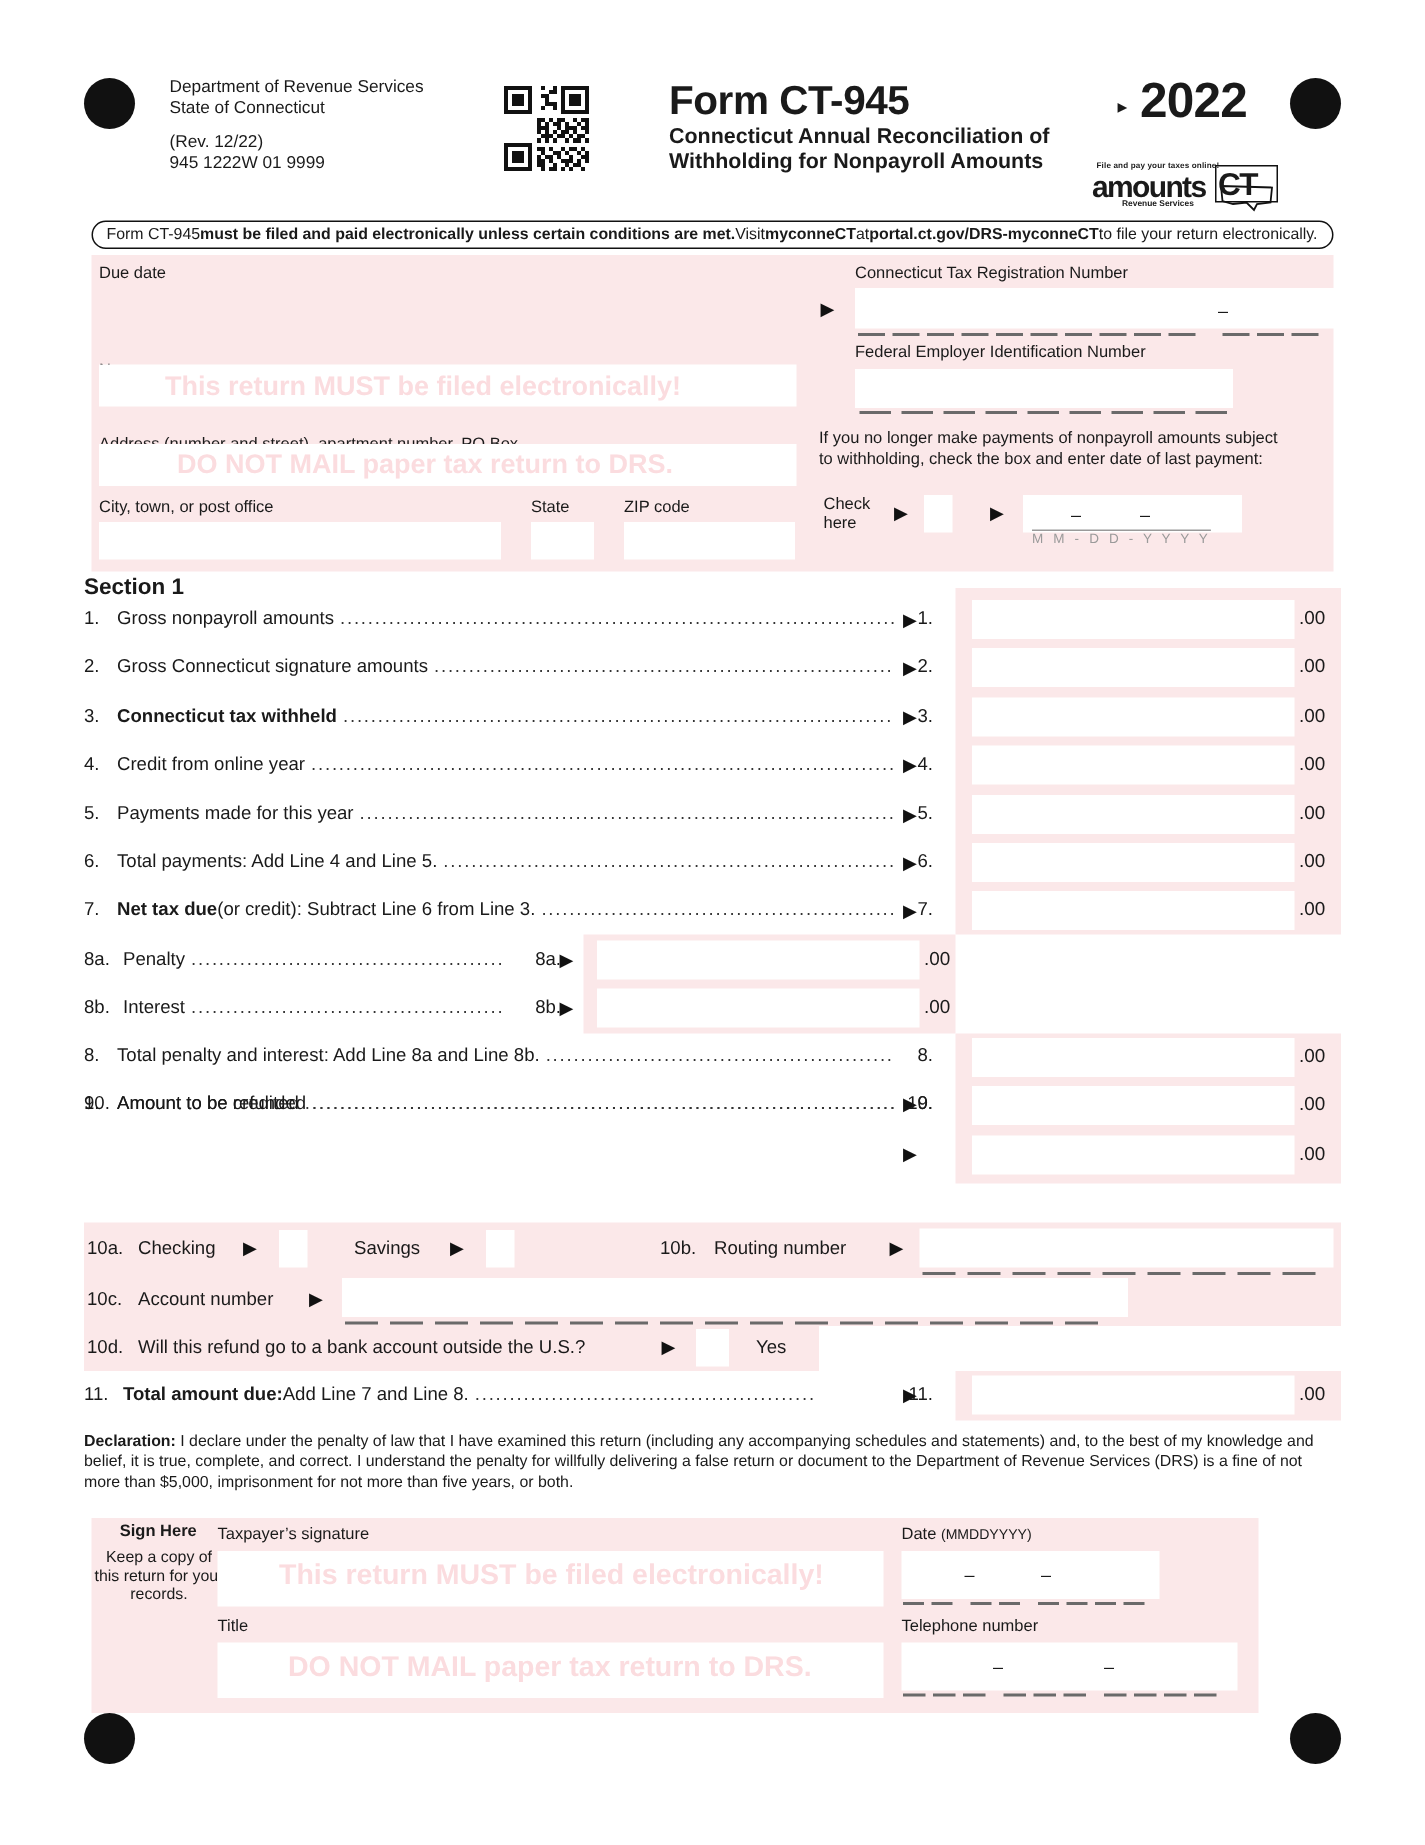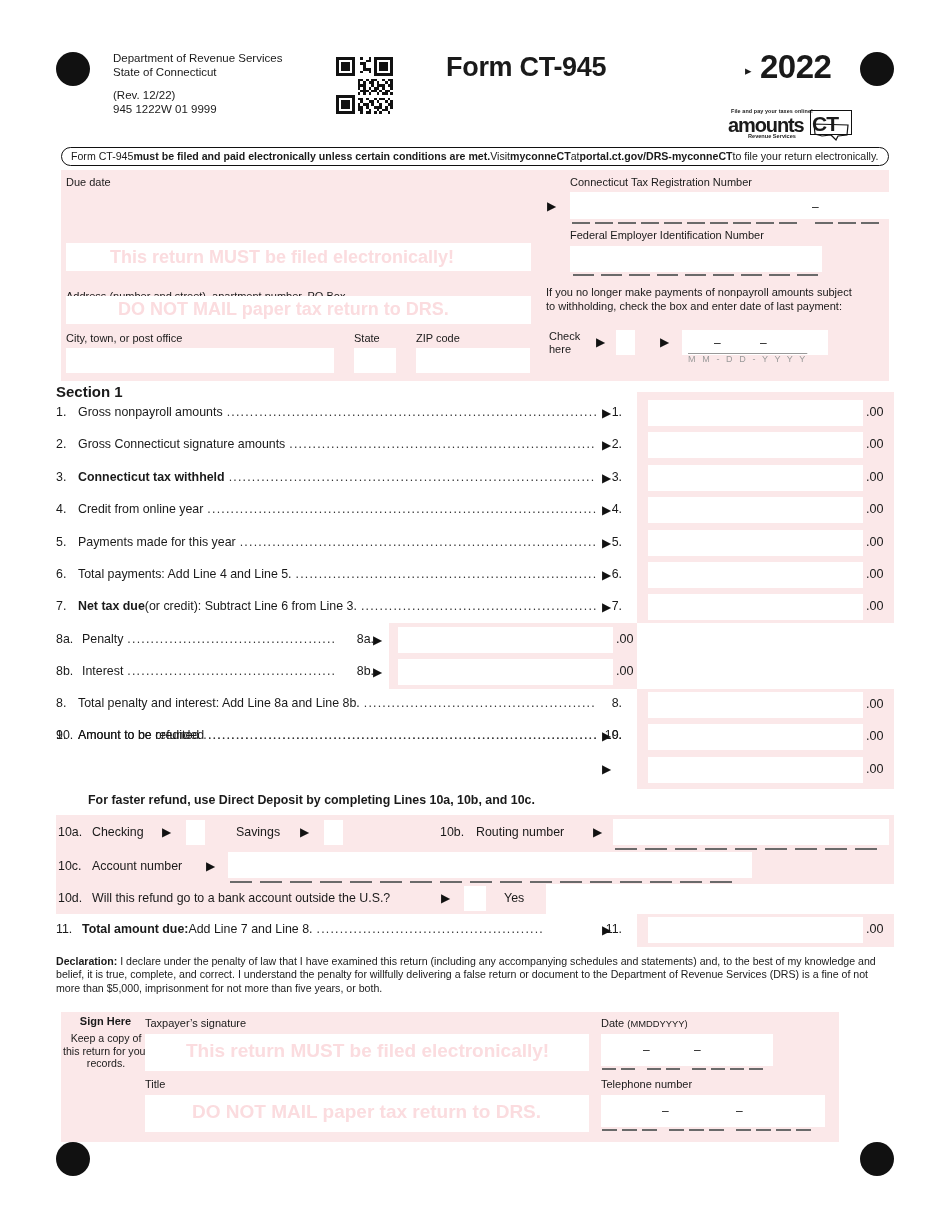--- a/index.html
+++ b/index.html
@@ -206,20 +206,21 @@
         <rect x="17" y="19" width="2" height="1"></rect>
       <rect x="9" y="20" width="1" height="1"></rect>
         <rect x="11" y="20" width="2" height="1"></rect>
       <rect x="14" y="20" width="1" height="1"></rect>
         <rect x="16" y="20" width="1" height="1"></rect>
       <rect x="19" y="20" width="1" height="1"></rect>
     </g>
   </svg>
 
   <div class="form-title">Form CT-945</div>
+  <div class="form-sub">Connecticut Annual Reconciliation of Withholding for Nonpayroll Amounts</div>
   <div class="yr-arrow">▸</div>
   <div class="form-year">2022</div>
 
   <div class="mct">
     <div class="mct-tag">File and pay your taxes online!</div>
     <div class="mct-box"></div>
     <svg class="mct-state" width="40" height="20" viewBox="0 0 40 20">
       <path d="M2 2 L36 3 L35 13 L26 14 L24 18 L19 13 L10 14 L3 12 Z" fill="none" stroke="#111" stroke-width="1.2"></path>
     </svg>
     <div class="mct-main">amounts</div>
@@ -425,21 +426,20 @@
   <div class="line-row" style="left:56px; top:728px; width:566px;">
     <span class="ln-no">10.</span>
     <span class="ln-txt">Amount to be refunded</span>
     <span class="dots">..............................................................................................</span>
     <span class="ln-ref">10.</span>
   </div>
   <div class="arw" style="left:602px; top:763px;">▶</div>
   <div class="amt-box" style="left:648px; top:757px; width:215px; height:26px;"></div>
   <div class="cents" style="left:866px; top:762px;">.00</div>
 
-  <div style="position:absolute; left:88px; top:793px; font-size:12.4px; font-weight:bold;">For faster refund, use Direct Deposit by completing Lines 10a, 10b, and 10c.</div>
 
   <div class="pink" style="left:56px; top:815px; width:838px; height:35px;"></div>
   <div style="position:absolute; left:58px; top:825px; font-size:12.4px;">10a.</div>
   <div style="position:absolute; left:92px; top:825px; font-size:12.4px;">Checking</div>
   <div class="arw" style="left:162px; top:826px;">▶</div>
   <div class="wbox" style="left:186px; top:820px; width:19px; height:25px;"></div>
   <div style="position:absolute; left:236px; top:825px; font-size:12.4px;">Savings</div>
   <div class="arw" style="left:300px; top:826px;">▶</div>
   <div class="wbox" style="left:324px; top:820px; width:19px; height:25px;"></div>
   <div style="position:absolute; left:440px; top:825px; font-size:12.4px;">10b.</div>

